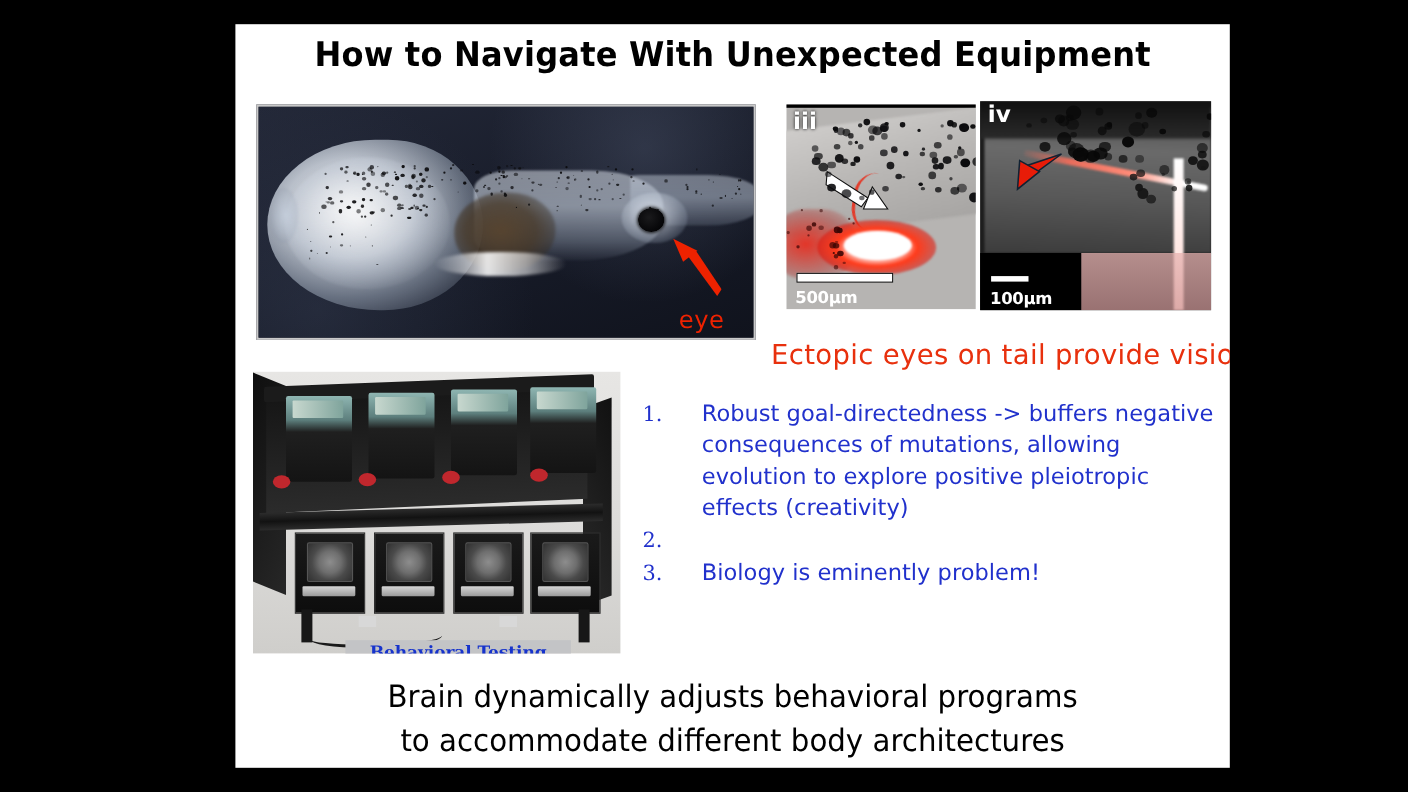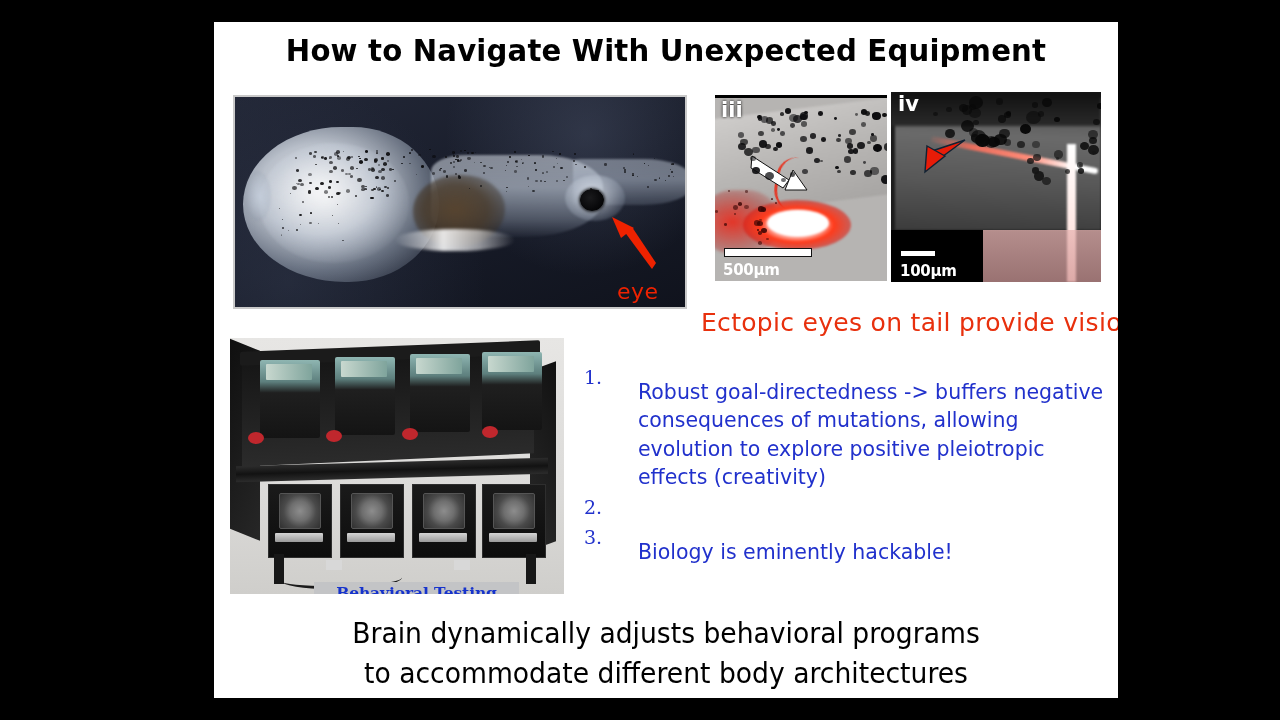--- a/index.html
+++ b/index.html
@@ -310,21 +310,21 @@
     font-size:20.5px;
     line-height:28.3px;
   }
   .bullet-row{display:flex;align-items:flex-start;margin-bottom:1px;}
   .bullet-num{
     width:54px;flex:0 0 54px;
     font-size:19px;
     padding-top:1px;
     font-family:"DejaVu Serif",serif;
   }
-  .bullet-text{flex:1;margin-top:16px;}
+  .bullet-text{flex:1;}
 
   
   .bottom-caption{
     position:absolute;left:0;top:592px;width:904px;
     text-align:center;color:#000;
     font-family:"DejaVu Sans",sans-serif;
     font-size:28px;line-height:40px;
     transform:scaleX(0.95);
   }
 </style>
@@ -800,21 +800,21 @@
     <div class="bullets">
       <div class="bullet-row">
         <div class="bullet-num">1.</div>
         <div class="bullet-text">Robust goal-directedness -&gt; buffers negative consequences of mutations, allowing evolution to explore positive pleiotropic effects (creativity)</div>
       </div>
       <div class="bullet-row">
         <div class="bullet-num">2.</div>
       </div>
       <div class="bullet-row">
         <div class="bullet-num">3.</div>
-        <div class="bullet-text">Biology is eminently hackable!</div>
+        <div class="bullet-text">Biology is eminently problem!</div>
       </div>
     </div>
 
     <div class="bottom-caption">
       <div>Brain dynamically adjusts behavioral programs</div>
       <div>to accommodate different body architectures</div>
     </div>
 
   </div>
 </div>

